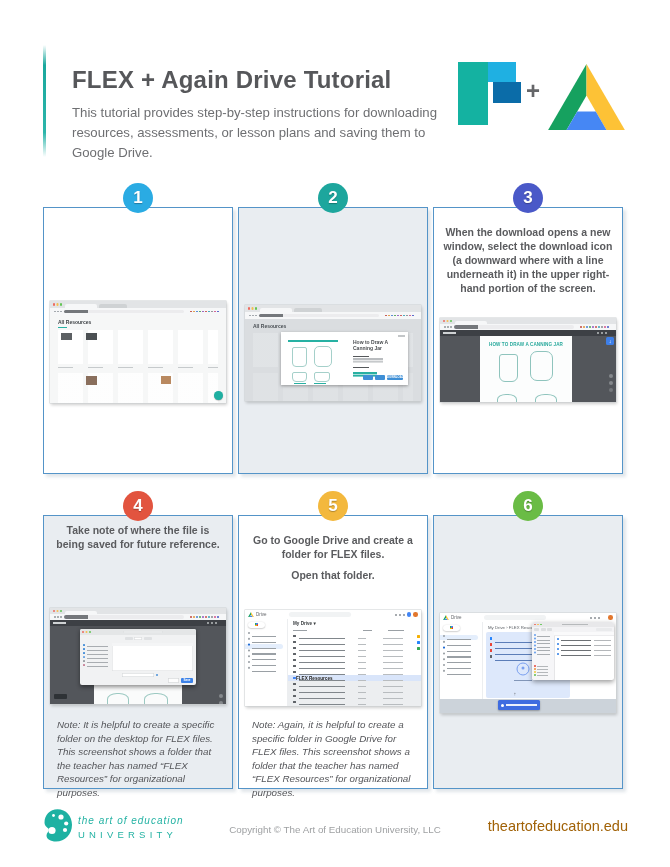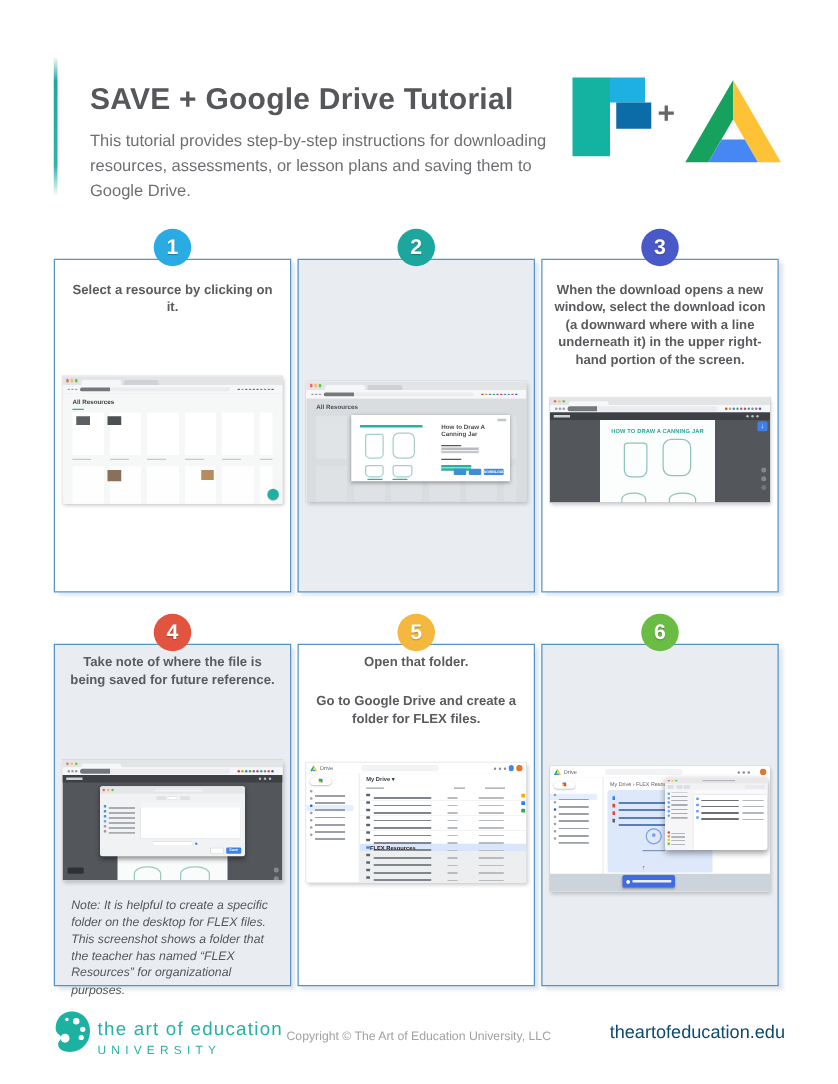--- a/index.html
+++ b/index.html
@@ -204,49 +204,48 @@
   .fmh{height:3px;background:#fafafb;border-bottom:.5px solid #ececee;}
   .fmdots{position:absolute;left:3px;top:6px;width:2px;height:2.5px;background:#5e9cec;border-radius:.3px;
           box-shadow:0 5px 0 #5e9cec,0 10px 0 #5e9cec,0 15px 0 #5e9cec;}
   .fmbars{position:absolute;left:7px;top:6.3px;width:30px;height:18px;
           background:repeating-linear-gradient(0deg,#6d7175 0 1.2px,transparent 1.2px 5px);}
   .fmdates{position:absolute;right:3px;top:6.3px;width:17px;height:18px;
            background:repeating-linear-gradient(0deg,#b4b7ba 0 1.1px,transparent 1.1px 5px);}
 
   
   .brand{position:absolute;left:78px;top:815px;color:#23b2a3;}
-  .brand .l1{font-size:15px;letter-spacing:1px;}
+  .brand .l1{font-size:10px;letter-spacing:1px;font-style:italic;}
   .brand .l2{font-size:9.5px;letter-spacing:4.2px;margin-top:2.5px;}
   .copyright{position:absolute;left:50%;transform:translateX(-50%);top:824px;font-size:9.8px;color:#9fa1a3;white-space:nowrap;}
-  .website{position:absolute;right:42px;top:818px;font-size:14.5px;color:#0c4a6e;}
+  .website{position:absolute;right:42px;top:818px;font-size:14.5px;color:#a16207;}
 </style>
 </head>
 <body>
 
 <div class="accent-line"></div>
-<h1 class="page-title">SAVE + Google Drive Tutorial</h1>
+<h1 class="page-title">FLEX + Again Drive Tutorial</h1>
 <p class="page-subtitle">This tutorial provides step-by-step instructions for downloading resources, assessments, or lesson plans and saving them to Google Drive.</p>
 
 <div class="flex-logo">
   <div class="fl-teal"></div>
   <div class="fl-lblue"></div>
   <div class="fl-dblue"></div>
 </div>
 <div class="logo-plus">+</div>
 <svg class="drive-logo" width="77" height="66" viewBox="0 0 100 86">
   <polygon points="50,0 0,86 24,86 50,41" fill="#16a15f"></polygon>
   <polygon points="50,0 50,41 76,86 100,86" fill="#fdc236"></polygon>
   <polygon points="24,86 37.9,62 62.1,62 76,86" fill="#4687f4"></polygon>
 </svg>
 
 <div class="card" style="left:43px;top:207px;height:267px;">
   <div class="badge" style="background:#2aabe3;">
     <span>1</span>
   </div>
-  <div class="step-text">Select a resource by clicking on it.</div>
   <div class="shot s1" style="top:93px;height:102px;">
     <div class="chrome">
       <span class="t3"></span>
       <span class="tab"></span>
       <span class="tab b"></span>
     </div>
     <div class="urlrow">
       <span class="nav3"></span>
       <span class="url"></span>
       <span class="ext"></span>
@@ -401,22 +400,22 @@
       <div class="pctrl" style="bottom:6px;right:3px;top:auto;"></div>
     </div>
   </div>
   <div class="note">Note: It is helpful to create a specific folder on the desktop for FLEX files. This screenshot shows a folder that the teacher has named “FLEX Resources” for organizational purposes.</div>
 </div>
 
 <div class="card" style="left:238px;top:515px;height:274px;">
   <div class="badge" style="background:#f3b83d;">
     <span>5</span>
   </div>
+  <div class="step-text">Go to Google Drive and create a folder for FLEX files.</div>
   <div class="step-text second">Open that folder.</div>
-  <div class="step-text">Go to Google Drive and create a folder for FLEX files.</div>
   <div class="shot s5" style="top:94px;height:96px;">
     <div class="gbar">
       <svg width="6" height="5.2" viewBox="0 0 100 86">
         <polygon points="50,0 0,86 24,86 50,41" fill="#16a15f"></polygon>
         <polygon points="50,0 50,41 76,86 100,86" fill="#fdc236"></polygon>
         <polygon points="24,86 37.9,62 62.1,62 76,86" fill="#4687f4"></polygon>
       </svg>
       <span class="gname">Drive</span>
       <span class="gsearch"></span>
       <span class="gdots"></span>
@@ -439,20 +438,21 @@
         <div class="ggray"></div>
         <div class="ghrow"></div>
         <div class="gficons"></div>
         <div class="gnames"></div>
         <div class="gowner"></div>
         <div class="gdate"></div>
         <div class="gghost">FLEX Resources</div>
       </div>
     </div>
   </div>
+  <div class="note">Note: Again, it is helpful to create a specific folder in Google Drive for FLEX files. This screenshot shows a folder that the teacher has named “FLEX Resources” for organizational purposes.</div>
 </div>
 
 <div class="card gray" style="left:433px;top:515px;height:274px;">
   <div class="badge" style="background:#6abc45;">
     <span>6</span>
   </div>
   <div class="shot s6" style="top:97px;height:100px;">
     <div class="gbar">
       <svg width="6" height="5.2" viewBox="0 0 100 86">
         <polygon points="50,0 0,86 24,86 50,41" fill="#16a15f"></polygon>

